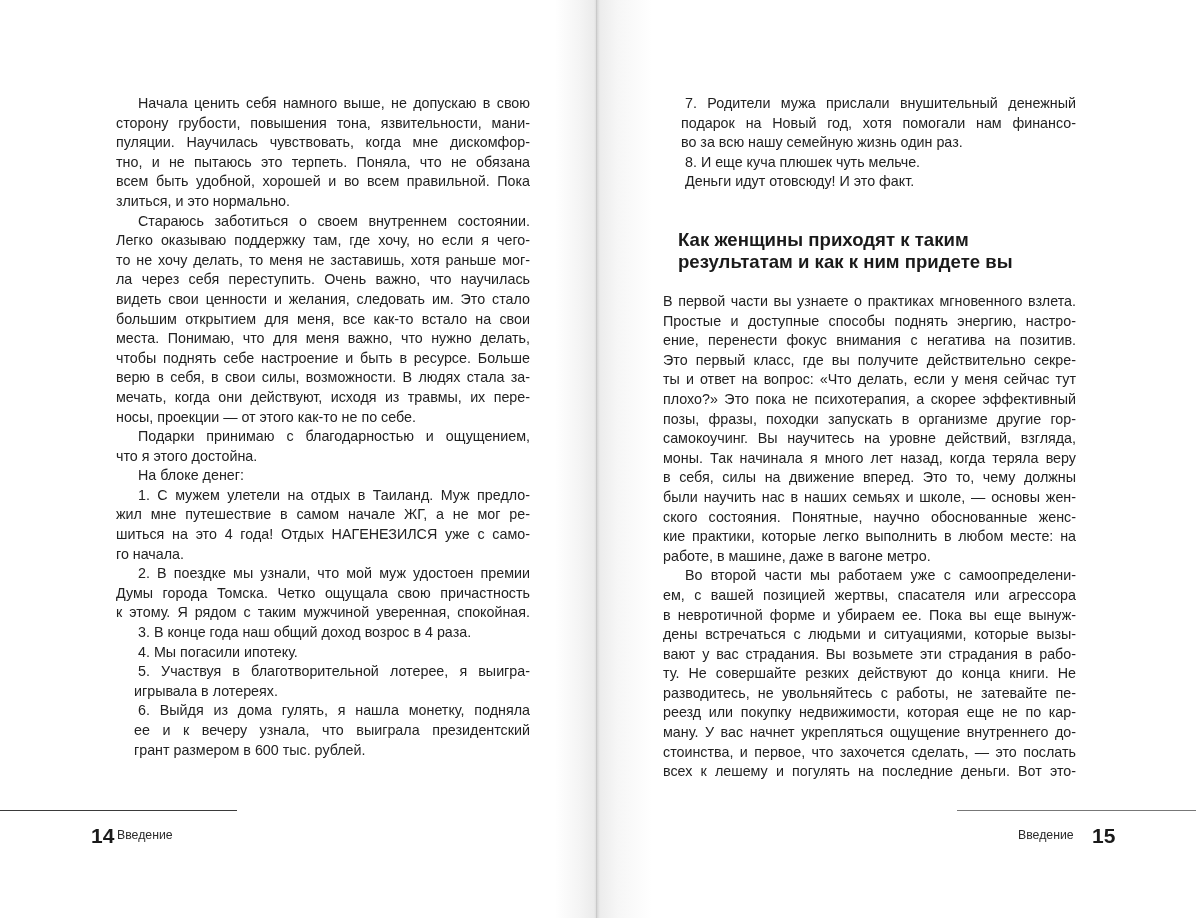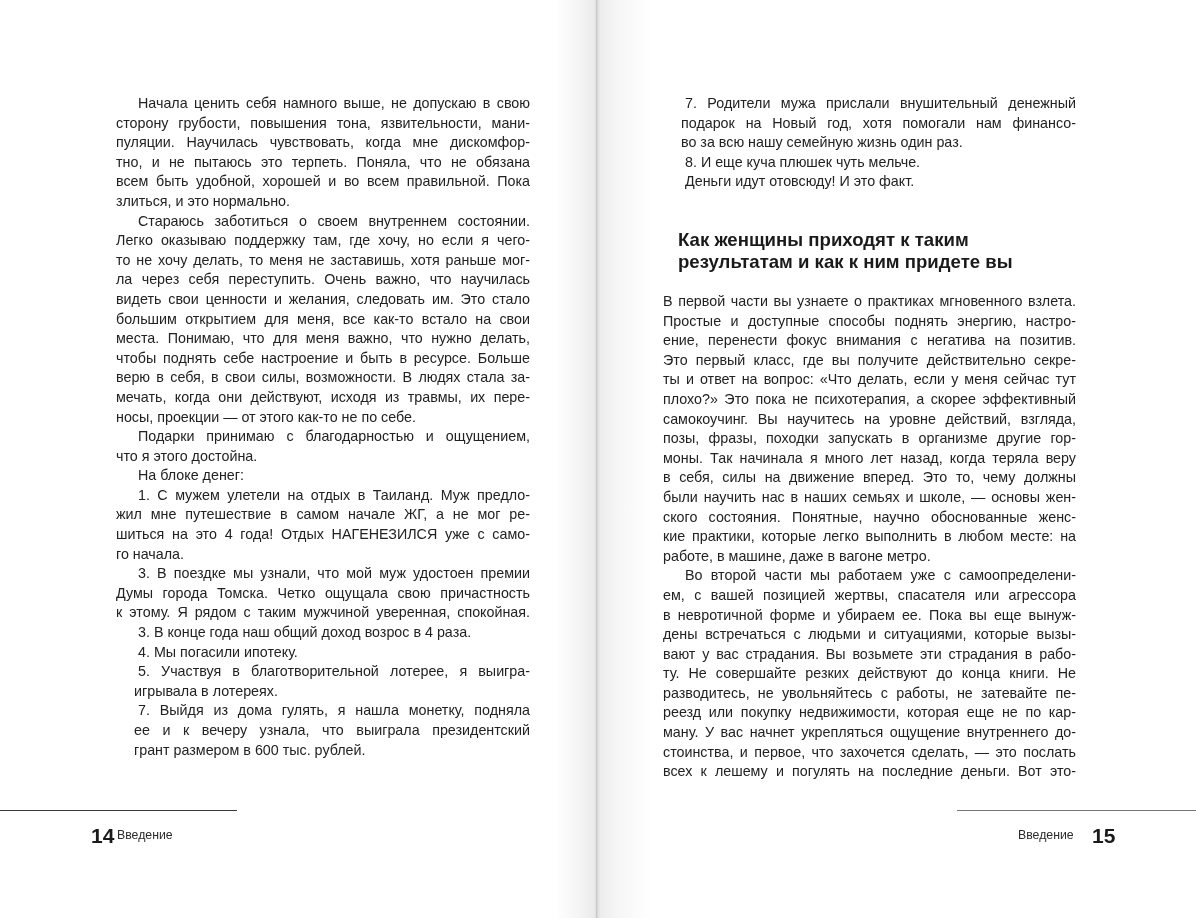--- a/index.html
+++ b/index.html
@@ -66,28 +66,28 @@
       <span class="line">верю в себя, в свои силы, возможности. В людях стала за-</span>
       <span class="line">мечать, когда они действуют, исходя из травмы, их пере-</span>
       <span class="line last">носы, проекции — от этого как-то не по себе.</span>
       <span class="line ind">Подарки принимаю с благодарностью и ощущением,</span>
       <span class="line last">что я этого достойна.</span>
       <span class="line ind last">На блоке денег:</span>
       <span class="line ind">1. С мужем улетели на отдых в Таиланд. Муж предло-</span>
       <span class="line">жил мне путешествие в самом начале ЖГ, а не мог ре-</span>
       <span class="line">шиться на это 4 года! Отдых НАГЕНЕЗИЛСЯ уже с само-</span>
       <span class="line last">го начала.</span>
-      <span class="line ind">3. В поездке мы узнали, что мой муж удостоен премии</span>
+      <span class="line ind">2. В поездке мы узнали, что мой муж удостоен премии</span>
       <span class="line">Думы города Томска. Четко ощущала свою причастность</span>
       <span class="line">к этому. Я рядом с таким мужчиной уверенная, спокойная.</span>
       <span class="line ind last">3. В конце года наш общий доход возрос в 4 раза.</span>
       <span class="line ind last">4. Мы погасили ипотеку.</span>
       <span class="line ind">5. Участвуя в благотворительной лотерее, я выигра-</span>
       <span class="line hang last">игрывала в лотереях.</span>
-      <span class="line ind">7. Выйдя из дома гулять, я нашла монетку, подняла</span>
+      <span class="line ind">6. Выйдя из дома гулять, я нашла монетку, подняла</span>
       <span class="line hang">ее и к вечеру узнала, что выиграла президентский</span>
       <span class="line hang last">грант размером в 600 тыс. рублей.</span>
     </div>
 
   <div class="column col-right" id="right-top">
       <span class="line ind">7. Родители мужа прислали внушительный денежный</span>
       <span class="line hang">подарок на Новый год, хотя помогали нам финансо-</span>
       <span class="line hang last">во за всю нашу семейную жизнь один раз.</span>
       <span class="line ind last">8. И еще куча плюшек чуть мельче.</span>
       <span class="line ind last">Деньги идут отовсюду! И это факт.</span>
@@ -98,22 +98,22 @@
     <span class="hl">результатам и как к ним придете вы</span>
   </h2>
 
   <div class="column col-right2" id="right-body">
       <span class="line">В первой части вы узнаете о практиках мгновенного взлета.</span>
       <span class="line">Простые и доступные способы поднять энергию, настро-</span>
       <span class="line">ение, перенести фокус внимания с негатива на позитив.</span>
       <span class="line">Это первый класс, где вы получите действительно секре-</span>
       <span class="line">ты и ответ на вопрос: «Что делать, если у меня сейчас тут</span>
       <span class="line">плохо?» Это пока не психотерапия, а скорее эффективный</span>
+      <span class="line">позы, фразы, походки запускать в организме другие гор-</span>
       <span class="line">самокоучинг. Вы научитесь на уровне действий, взгляда,</span>
-      <span class="line">позы, фразы, походки запускать в организме другие гор-</span>
       <span class="line">моны. Так начинала я много лет назад, когда теряла веру</span>
       <span class="line">в себя, силы на движение вперед. Это то, чему должны</span>
       <span class="line">были научить нас в наших семьях и школе, — основы жен-</span>
       <span class="line">ского состояния. Понятные, научно обоснованные женс-</span>
       <span class="line">кие практики, которые легко выполнить в любом месте: на</span>
       <span class="line last">работе, в машине, даже в вагоне метро.</span>
       <span class="line ind">Во второй части мы работаем уже с самоопределени-</span>
       <span class="line">ем, с вашей позицией жертвы, спасателя или агрессора</span>
       <span class="line">в невротичной форме и убираем ее. Пока вы еще вынуж-</span>
       <span class="line">дены встречаться с людьми и ситуациями, которые вызы-</span>

